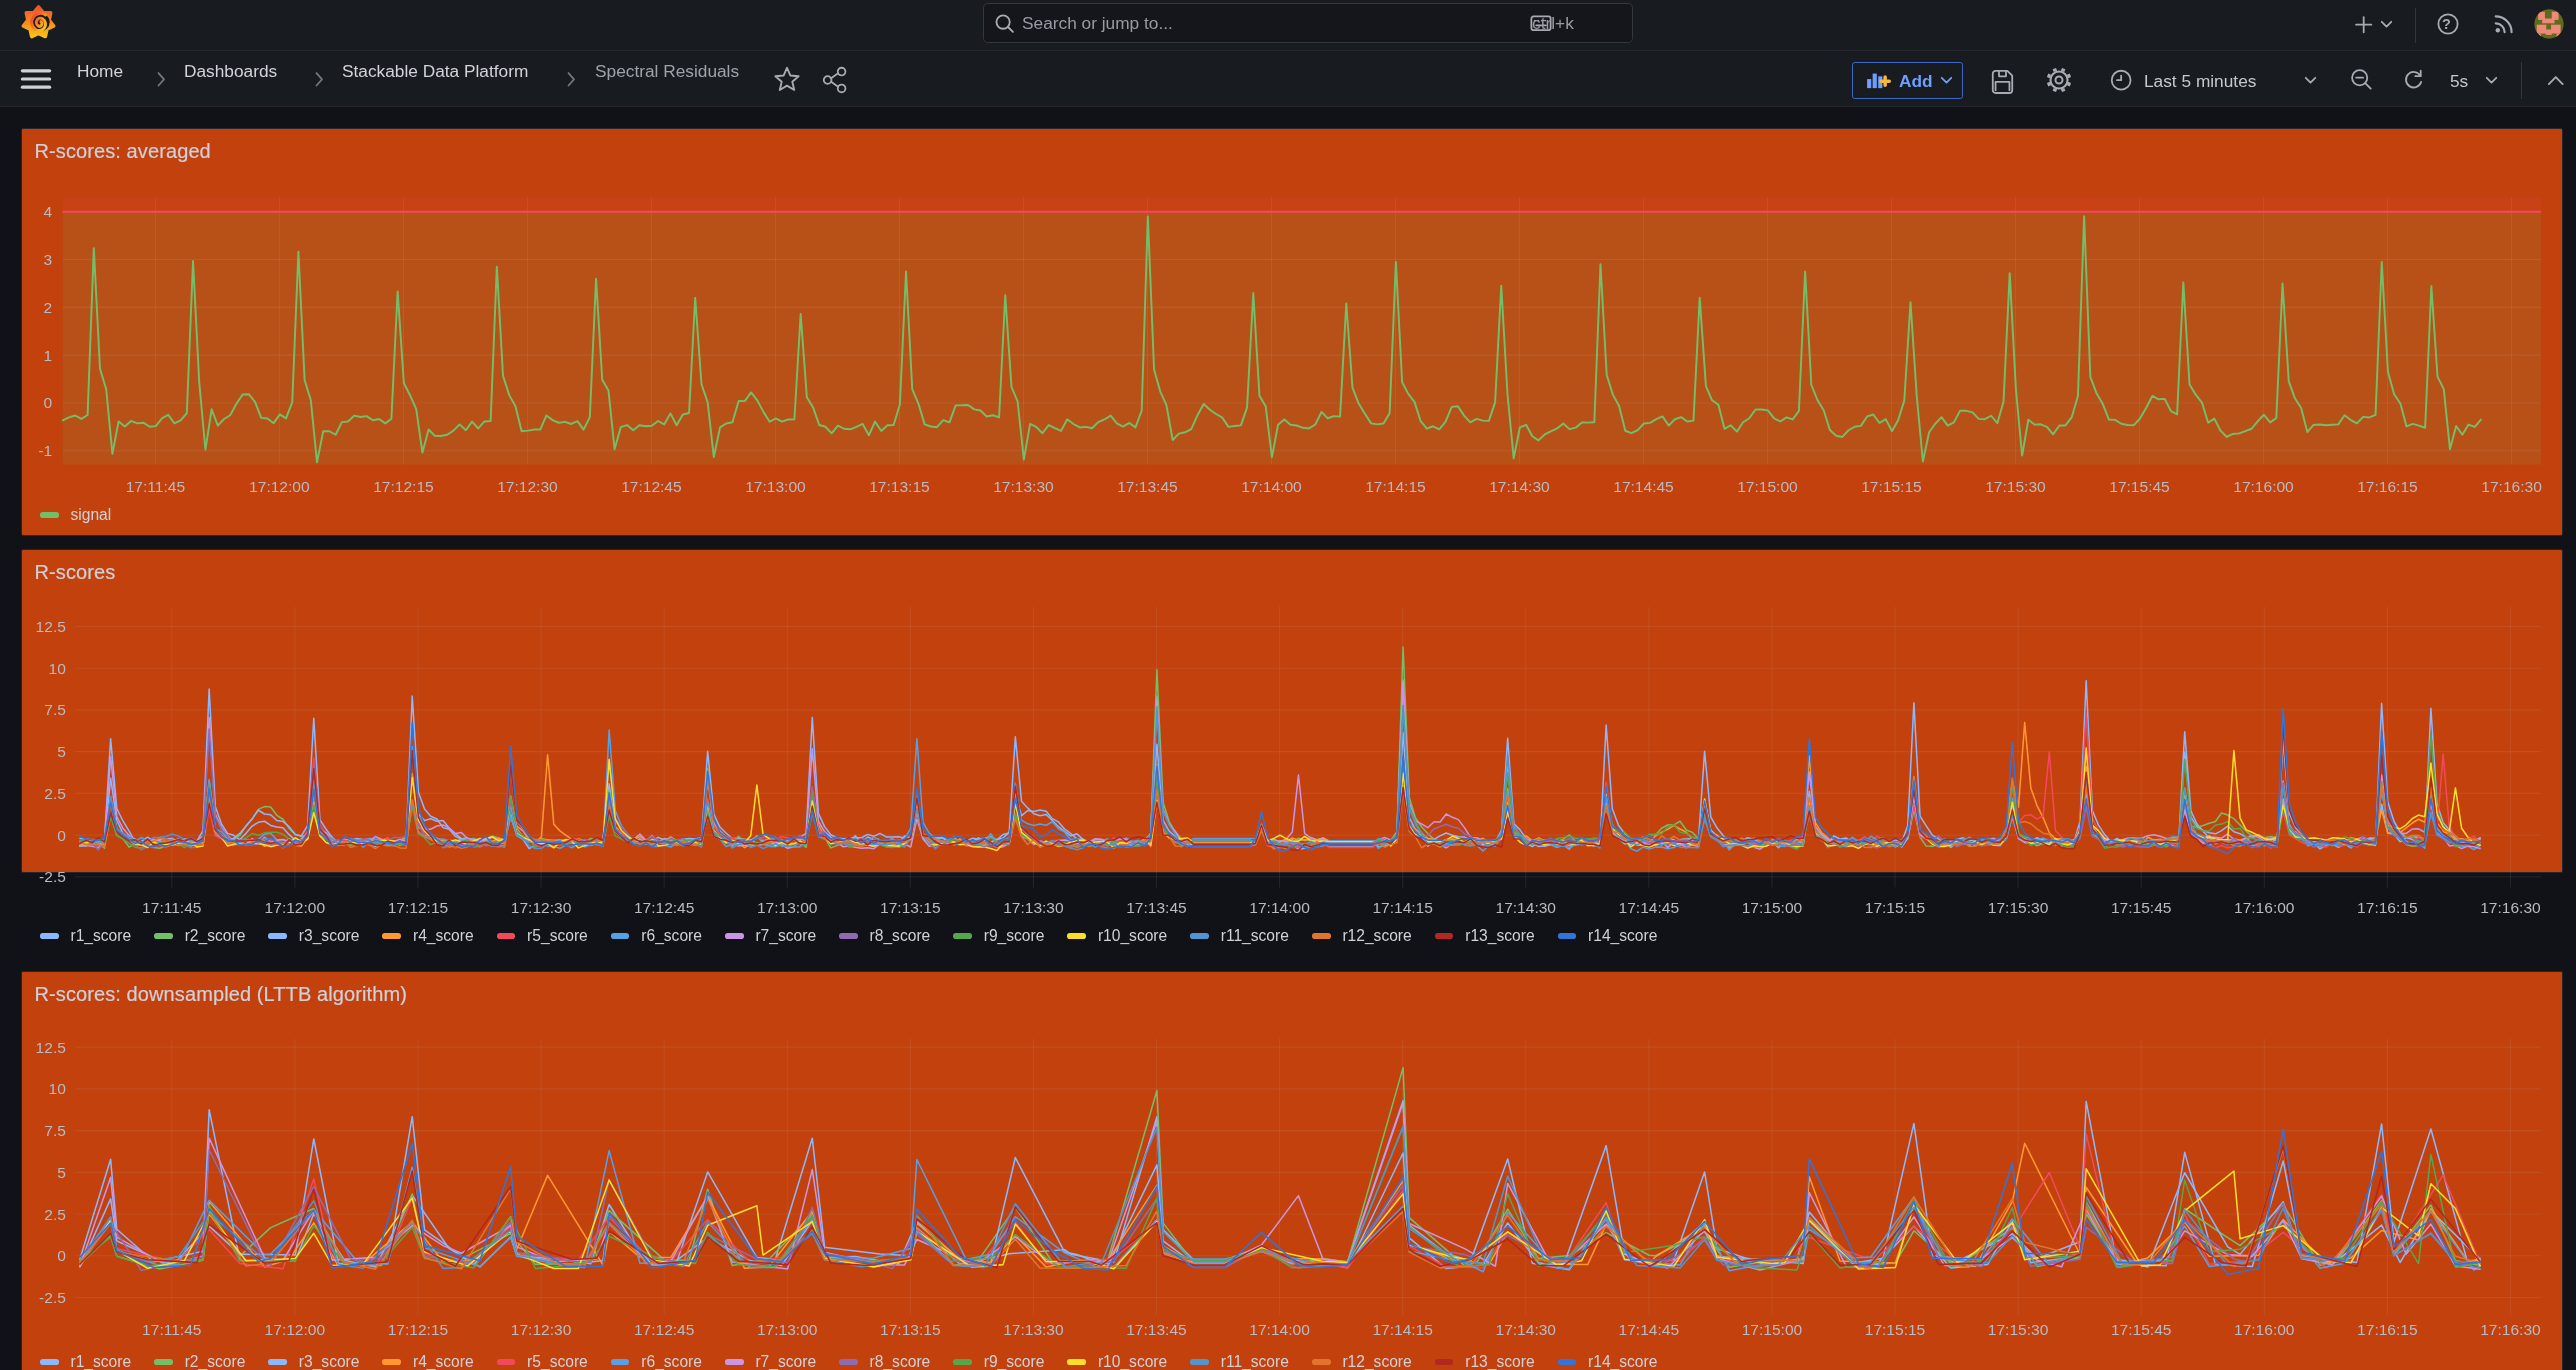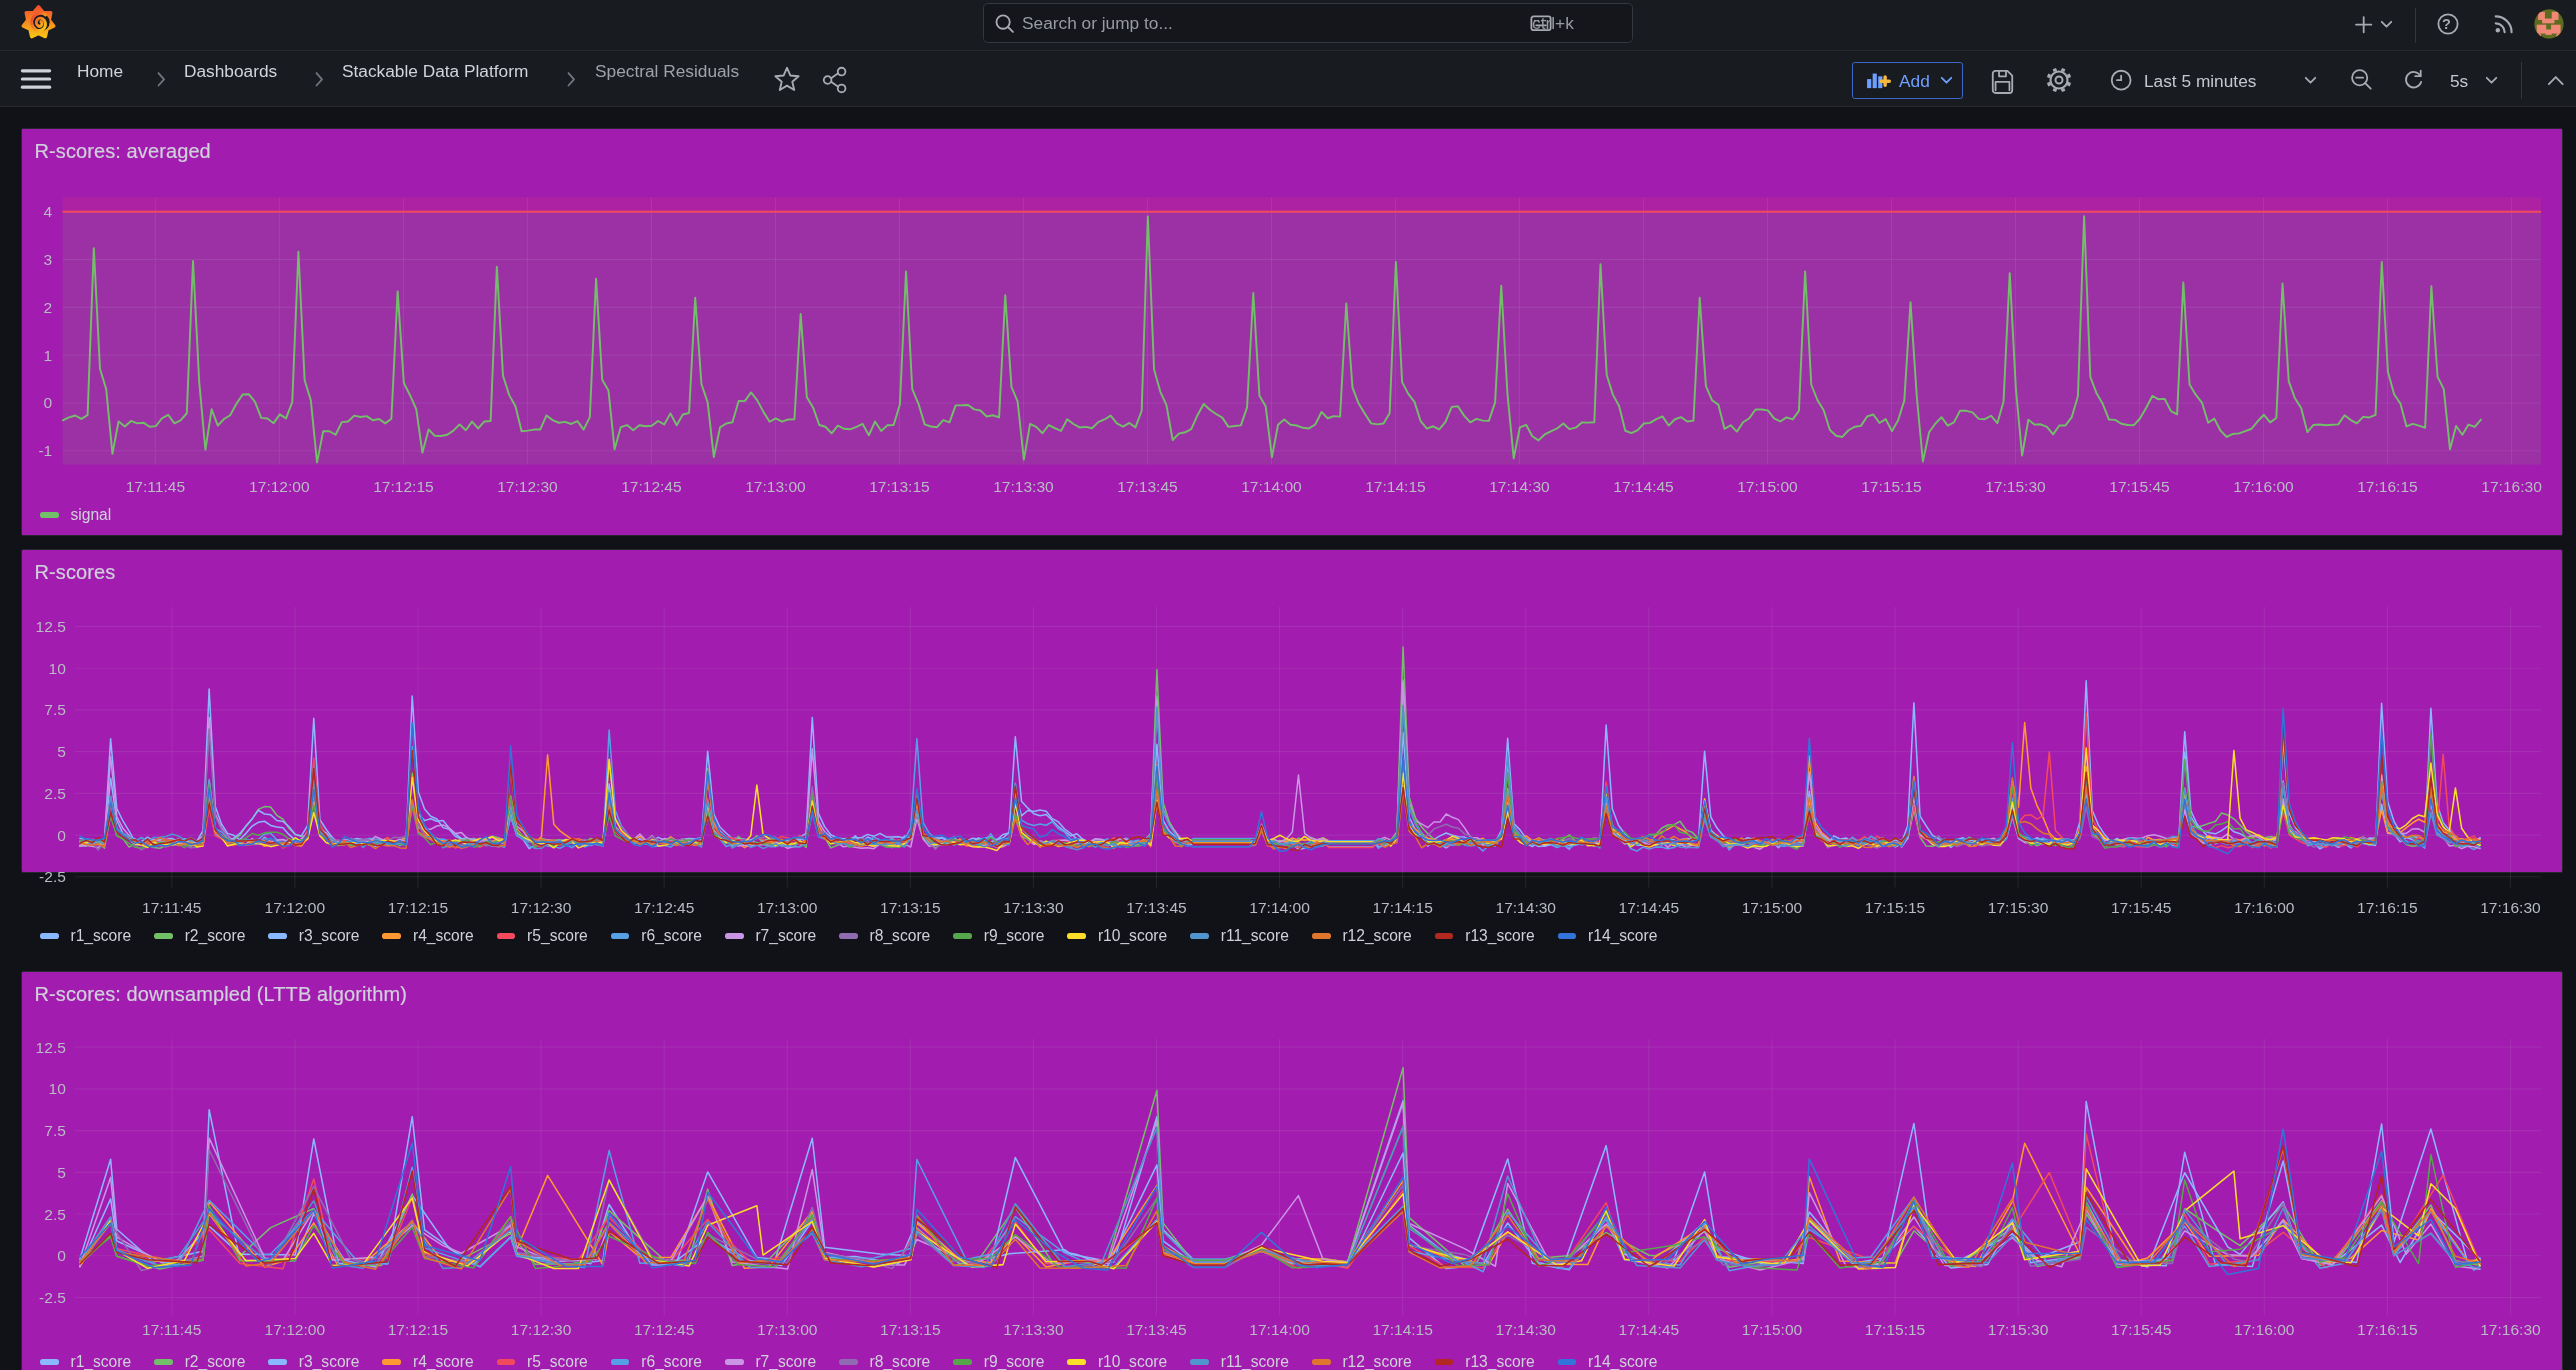--- a/index.html
+++ b/index.html
@@ -1,16 +1,16 @@
 <!DOCTYPE html>
 <html style="font-size:11px"><head><meta charset="utf-8"><style>
 *{margin:0;padding:0;box-sizing:border-box}
 html,body{width:2576px;height:1371px;background:#111217;font-family:"Liberation Sans",sans-serif;overflow:hidden;position:relative}
 .bar{position:absolute;left:0;width:2576px;background:#181b1f}
-.panel{position:absolute;background:#a21caf;border:1.1px solid #24272c;border-radius:2.1px;width:2542px;left:21px}
+.panel{position:absolute;background:#c2410c;border:1.1px solid #24272c;border-radius:2.1px;width:2542px;left:21px}
 .ptitle{position:absolute;left:12.5px;top:11px;font-size:20px;color:#cfd0da;letter-spacing:0.1px;-webkit-text-stroke:0.2px #cfd0da}
 .lg{position:absolute;left:18px;display:flex;align-items:flex-end;height:21px;font-size:15.6px;color:#d0d2da;white-space:nowrap}
 .lg span{display:flex;align-items:center;margin-right:23px}
 .lg i{width:18.7px;height:5.5px;border-radius:2.8px;margin-right:11.8px;flex:none}
 .crumb{position:absolute;top:52px;height:38px;display:flex;align-items:center;font-size:17.3px}
 svg{overflow:visible}
 </style></head><body>
 <div class="bar" style="top:0;height:51px;border-bottom:1.1px solid #25282d"></div>
 <svg width="31" height="33" viewBox="0 0 45 47" style="position:absolute;left:23px;top:5.5px">
     <defs>
@@ -104,21 +104,21 @@
     <line x1="13" y1="17.5" x2="23" y2="10.5"></line>
     <line x1="13" y1="22.5" x2="23" y2="29.5"></line>
   </svg>
 <div style="position:absolute;left:1852px;top:62px;width:111px;height:37px;border:1.1px solid #3e68c8;border-radius:2.8px"></div>
 <svg width="25" height="25" viewBox="0 0 36 36" style="position:absolute;left:1865px;top:68px">
     <rect x="3" y="16" width="6" height="13" fill="#6E9FFF"></rect>
     <rect x="11" y="8" width="6" height="21" fill="#6E9FFF"></rect>
     <rect x="19" y="12" width="6" height="17" fill="#6E9FFF"></rect>
     <path d="M29 13 v12 M23 19 h12" stroke="#F5B73D" stroke-width="5" stroke-linecap="round"></path>
   </svg>
-<div style="position:absolute;left:1899px;top:71px;font-size:17.3px;color:#6E9FFF;font-weight:normal">Add</div>
+<div style="position:absolute;left:1899px;top:71px;font-size:17.3px;color:#6E9FFF;font-weight:bold">Add</div>
 <svg width="15" height="11" viewBox="0 0 22 16" style="position:absolute;left:1939px;top:75px">
     <polyline points="4,4 11,11 18,4" fill="none" stroke="#6E9FFF" stroke-width="2.6" stroke-linecap="round" stroke-linejoin="round" transform="scale(1.00)"></polyline>
   </svg>
 <svg width="25" height="25" viewBox="0 0 36 36" style="position:absolute;left:1990px;top:68px" fill="none" stroke="#a8abb3" stroke-width="2.6" stroke-linecap="round" stroke-linejoin="round">
     <path d="M4 8 a4 4 0 0 1 4-4 h17 l7 7 v21 a4 4 0 0 1 -4 4 h-20 a4 4 0 0 1 -4-4 z"></path>
     <path d="M13 4 v8 h10 v-8"></path>
     <path d="M8 32 v-12 h20 v12"></path>
   </svg>
 <svg width="28" height="28" viewBox="0 0 40 40" style="position:absolute;left:2045px;top:66px">
     <circle cx="20" cy="20" r="12.2" fill="none" stroke="#a8abb3" stroke-width="3.0"></circle>

